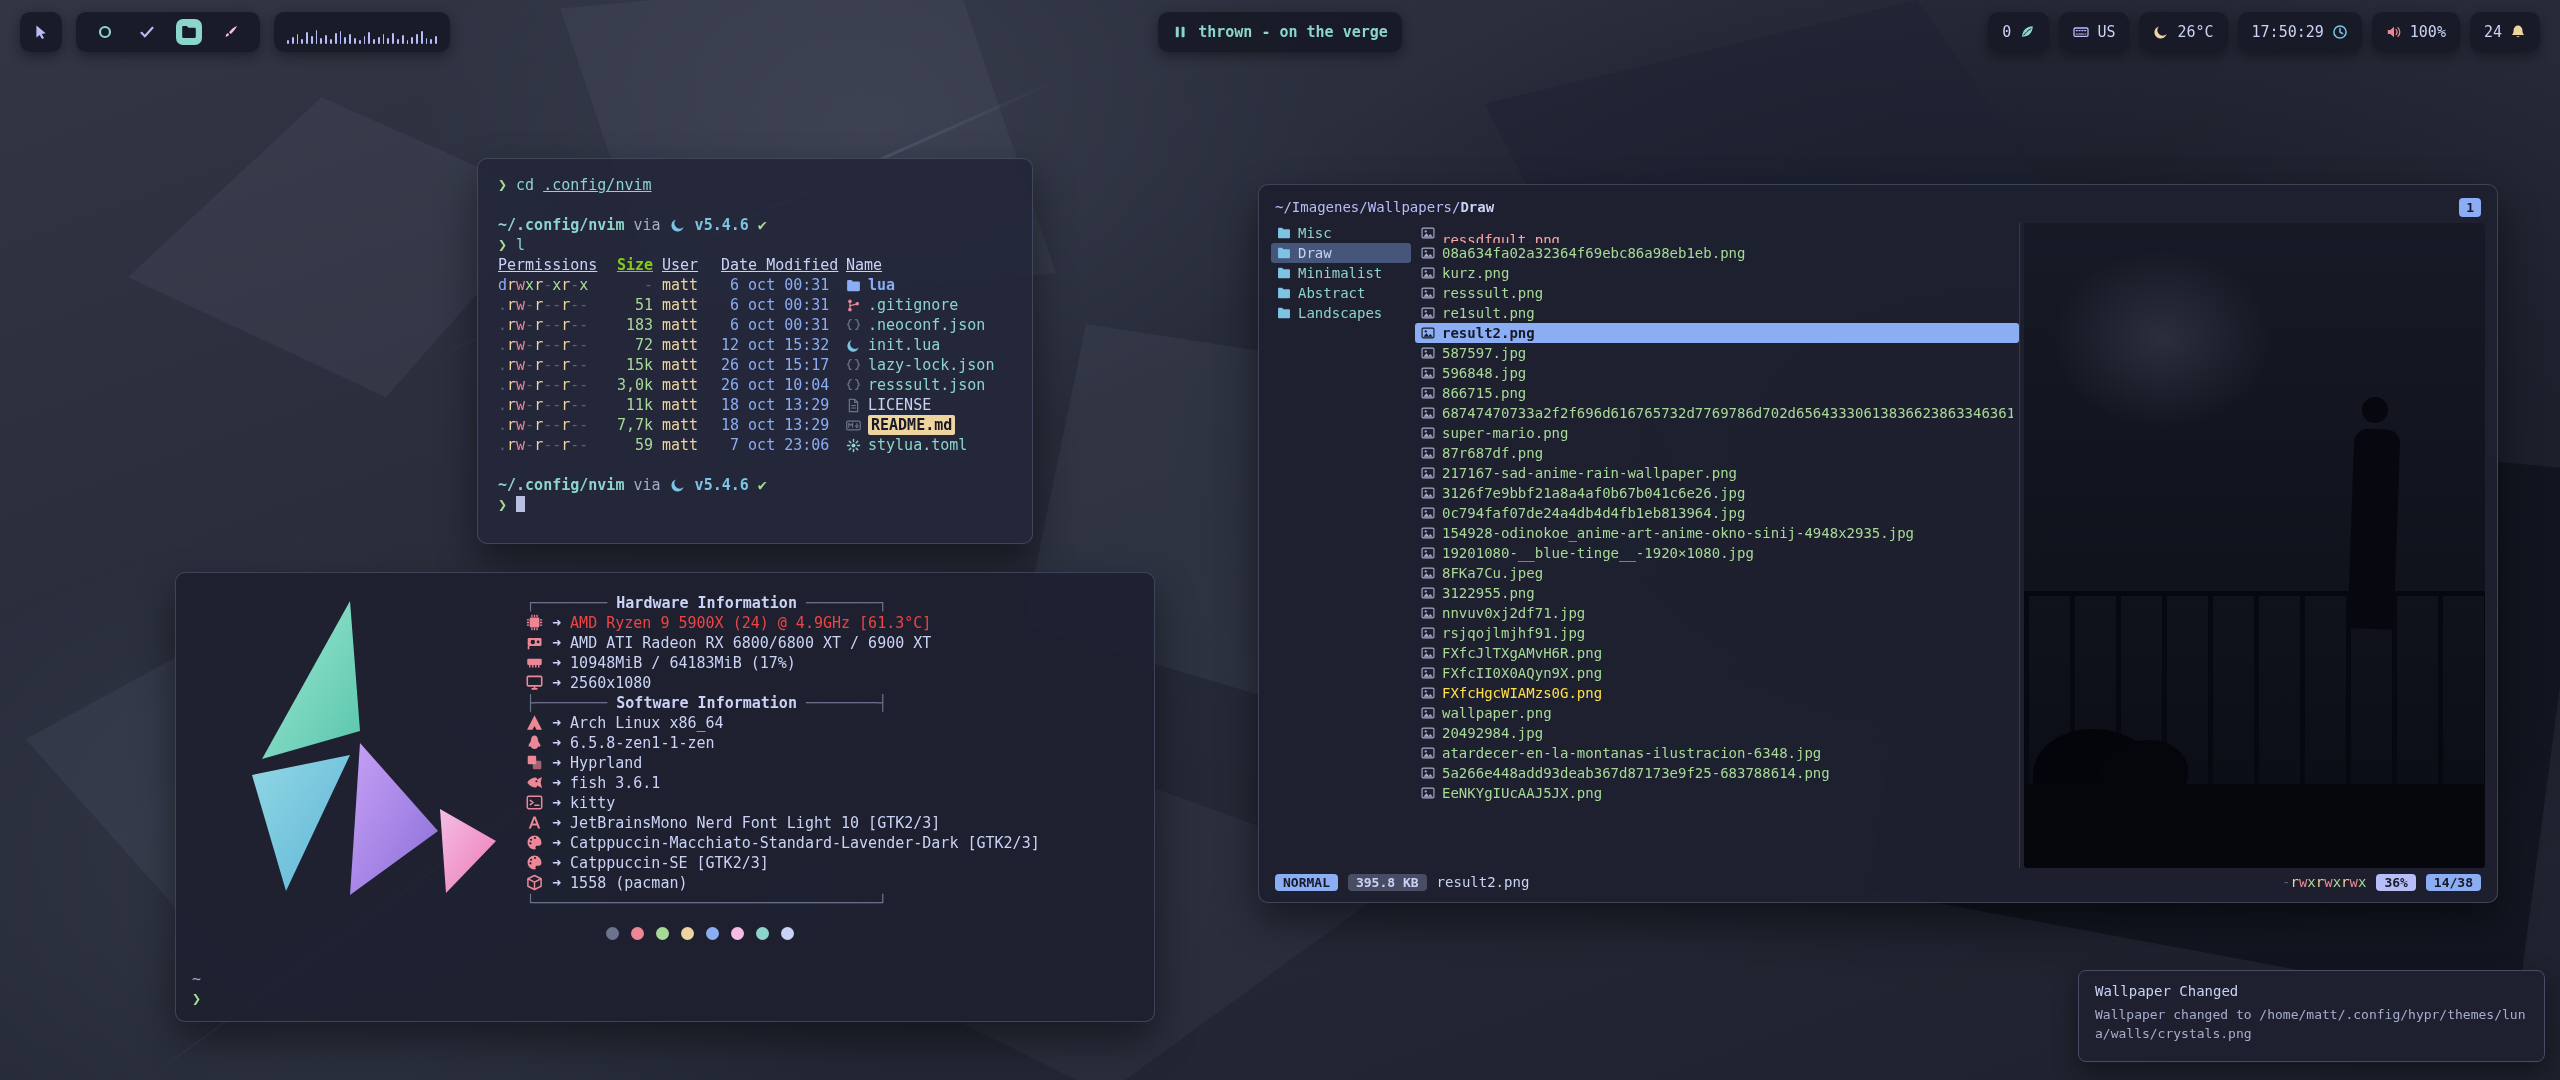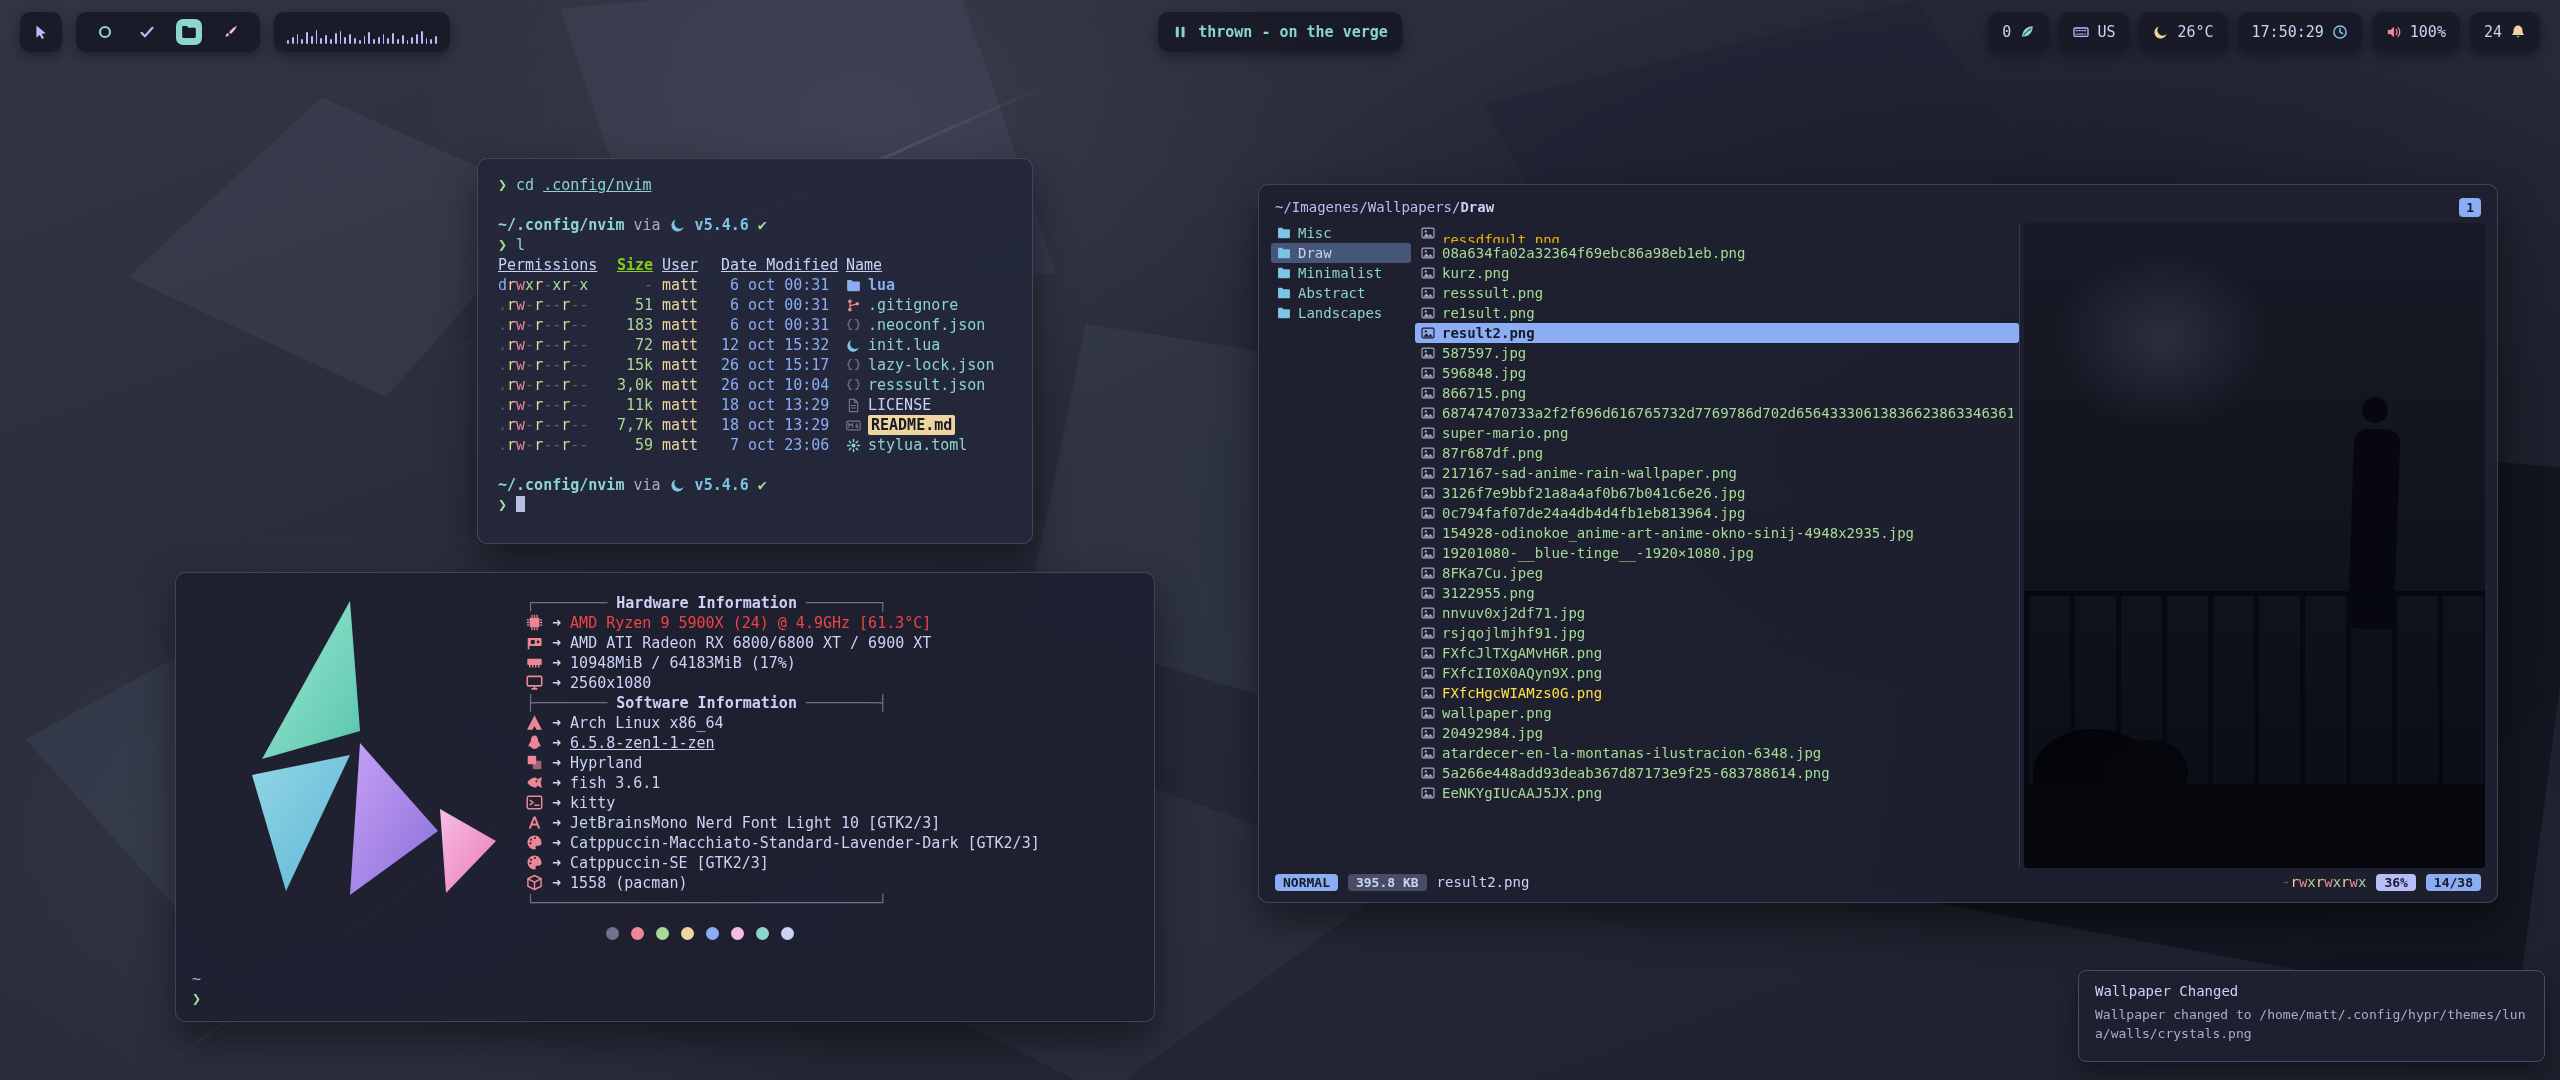--- a/index.html
+++ b/index.html
@@ -364,21 +364,21 @@
           <div class="fline"><span class="ic" style="color: rgb(237, 135, 150);"><svg viewBox="0 0 16 16" fill="currentColor" xmlns="http://www.w3.org/2000/svg">
                 <rect x="1.2" y="2.2" width="13.6" height="9" rx="1.1" fill="none" stroke="currentColor" stroke-width="1.5"></rect>
                 <path d="M8 11.2v2.2M5.2 14h5.6" stroke="currentColor" stroke-width="1.5"></path>
               </svg></span><span style="color: rgb(202, 211, 245);"> ➜ </span><span style="color: rgb(202, 211, 245);">2560x1080</span></div>
           <div class="fline"><span style="color: rgb(110, 115, 141);">├──────── </span><span class="b" style="color: rgb(202, 211, 245);">Software Information</span><span style="color: rgb(110, 115, 141);"> ────────┤</span></div>
           <div class="fline"><span class="ic" style="color: rgb(237, 135, 150);"><svg viewBox="0 0 16 16" fill="currentColor" xmlns="http://www.w3.org/2000/svg">
                 <path d="M8 1.2L15 14.8H9.9L8 11.2l-1.9 3.6H1z"></path>
               </svg></span><span style="color: rgb(202, 211, 245);"> ➜ </span><span style="color: rgb(202, 211, 245);">Arch Linux x86_64</span></div>
           <div class="fline"><span class="ic" style="color: rgb(237, 135, 150);"><svg viewBox="0 0 16 16" fill="currentColor" xmlns="http://www.w3.org/2000/svg">
                 <path d="M8 1.4c1.9 0 3.3 1.7 3.3 4.2 0 1 .5 2 1.3 3 .9 1.1 1.3 2.3.8 3.5-.6-.4-1.2-.5-1.8-.3-.5 1.4-1.9 2.4-3.6 2.4s-3.1-1-3.6-2.4c-.6-.2-1.2-.1-1.8.3-.5-1.2-.1-2.4.8-3.5.8-1 1.3-2 1.3-3C4.7 3.1 6.1 1.4 8 1.4z"></path>
-              </svg></span><span style="color: rgb(202, 211, 245);"> ➜ </span><span style="color: rgb(202, 211, 245); text-decoration: underline;">6.5.8-zen1-1-zen</span></div>
+              </svg></span><span style="color: rgb(202, 211, 245);"> ➜ </span><span style="color: rgb(202, 211, 245);">6.5.8-zen1-1-zen</span></div>
           <div class="fline"><span class="ic" style="color: rgb(237, 135, 150);"><svg viewBox="0 0 16 16" fill="currentColor" xmlns="http://www.w3.org/2000/svg">
                 <rect x="1.6" y="1.6" width="8" height="8" rx="1.2"></rect>
                 <rect x="6.4" y="6.4" width="8" height="8" rx="1.2" opacity=".65"></rect>
               </svg></span><span style="color: rgb(202, 211, 245);"> ➜ </span><span style="color: rgb(202, 211, 245);">Hyprland</span></div>
           <div class="fline"><span class="ic" style="color: rgb(237, 135, 150);"><svg viewBox="0 0 16 16" fill="currentColor" xmlns="http://www.w3.org/2000/svg">
                 <path d="M1.2 8c2-3.2 5-4.8 8.2-4.8L13.4 8l-4 4.8C6.2 12.8 3.2 11.2 1.2 8z"></path>
                 <path d="M11.2 4.6L15 2.8l-1.2 5.2L15 13.2l-3.8-1.8z"></path>
                 <circle cx="9.8" cy="6.8" r=".9" fill="#1e2030"></circle>
               </svg></span><span style="color: rgb(202, 211, 245);"> ➜ </span><span style="color: rgb(202, 211, 245);">fish 3.6.1</span></div>
           <div class="fline"><span class="ic" style="color: rgb(237, 135, 150);"><svg viewBox="0 0 16 16" fill="currentColor" xmlns="http://www.w3.org/2000/svg">
@@ -470,21 +470,21 @@
         </div>
       <div class="fm-files">
           <div class="fm-row">
             <span class="ic" style="color: rgb(165, 173, 203);">
               <svg viewBox="0 0 16 16" fill="currentColor" xmlns="http://www.w3.org/2000/svg">
                 <rect x="1.2" y="2.4" width="13.6" height="11.2" rx="1.4" fill="none" stroke="currentColor" stroke-width="1.3"></rect>
                 <circle cx="5.4" cy="6.2" r="1.3"></circle>
                 <path d="M2.8 12.4l3.4-4 2.6 3 1.8-2.2 2.8 3.2z"></path>
               </svg>
             </span>
-            <span class="fname" style="color: #eab308; margin-top: 13px;">ressdfgult.png</span>
+            <span class="fname" style="color: #fca5a5; margin-top: 13px;">ressdfgult.png</span>
           </div>
           <div class="fm-row">
             <span class="ic" style="color: rgb(165, 173, 203);">
               <svg viewBox="0 0 16 16" fill="currentColor" xmlns="http://www.w3.org/2000/svg">
                 <rect x="1.2" y="2.4" width="13.6" height="11.2" rx="1.4" fill="none" stroke="currentColor" stroke-width="1.3"></rect>
                 <circle cx="5.4" cy="6.2" r="1.3"></circle>
                 <path d="M2.8 12.4l3.4-4 2.6 3 1.8-2.2 2.8 3.2z"></path>
               </svg>
             </span>
             <span class="fname" style="color: rgb(166, 218, 149);">08a634fa02a32364f69ebc86a98eb1eb.png</span>

